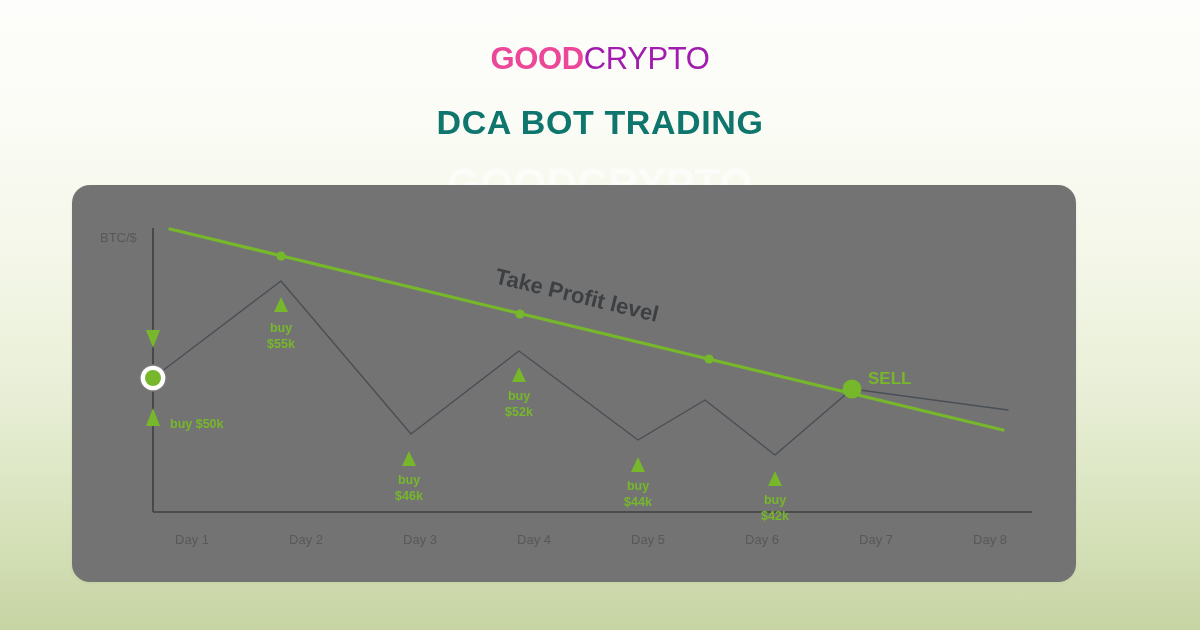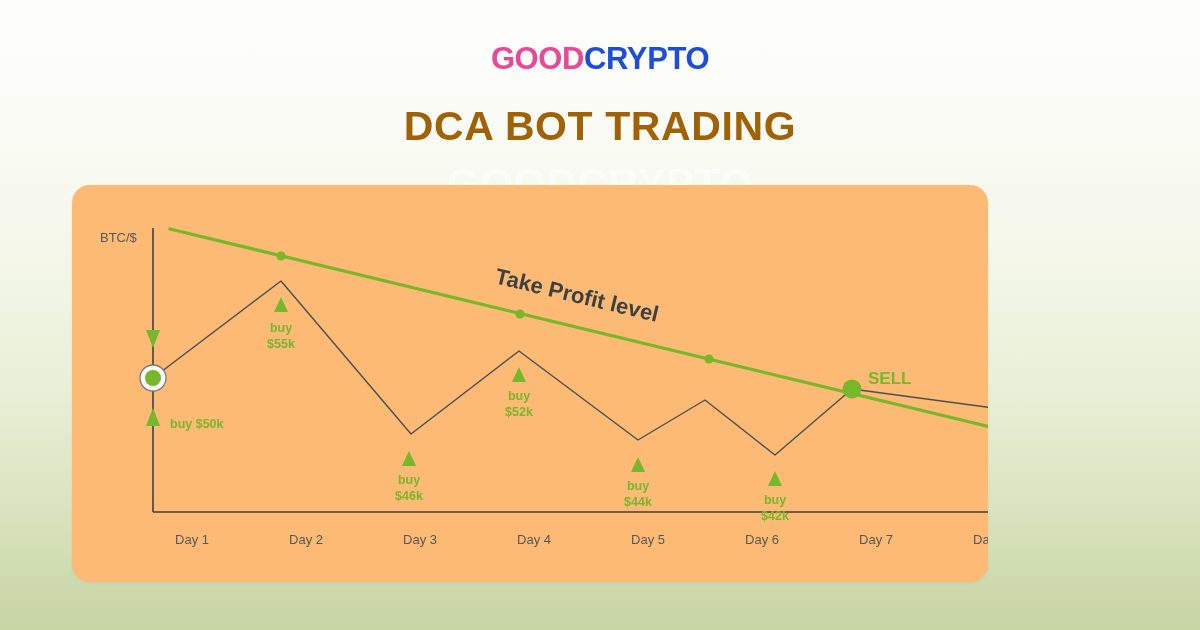--- a/index.html
+++ b/index.html
@@ -41,42 +41,42 @@
     position: absolute;
     top: 41px;
     left: 0;
     right: 0;
     text-align: center;
     font-size: 31px;
     font-weight: 700;
     letter-spacing: -0.4px;
   }
   .brand .good { color: #ec4899; }
-  .brand .crypto { color: #1d4ed8; font-weight: 700; }
+  .brand .crypto { color: #a21caf; font-weight: 400; }
 
   .page-title {
     position: absolute;
     top: 103px;
     left: 0;
     right: 0;
     text-align: center;
-    font-size: 41px;
+    font-size: 34px;
     font-weight: 700;
     letter-spacing: 0.6px;
-    color: #a16207;
+    color: #0f766e;
   }
 
   
   .chart-card {
     position: absolute;
     left: 72px;
     top: 185px;
-    width: 916px;
+    width: 1004px;
     height: 397px;
-    background: #fdba74;
+    background: #737373;
     border-radius: 18px;
     box-shadow: 0 1px 3px rgba(90,100,70,0.09);
     overflow: hidden;
   }
 
   .chart-svg-wrap {
     position: absolute;
     inset: 0;
   }
   svg.chart {

